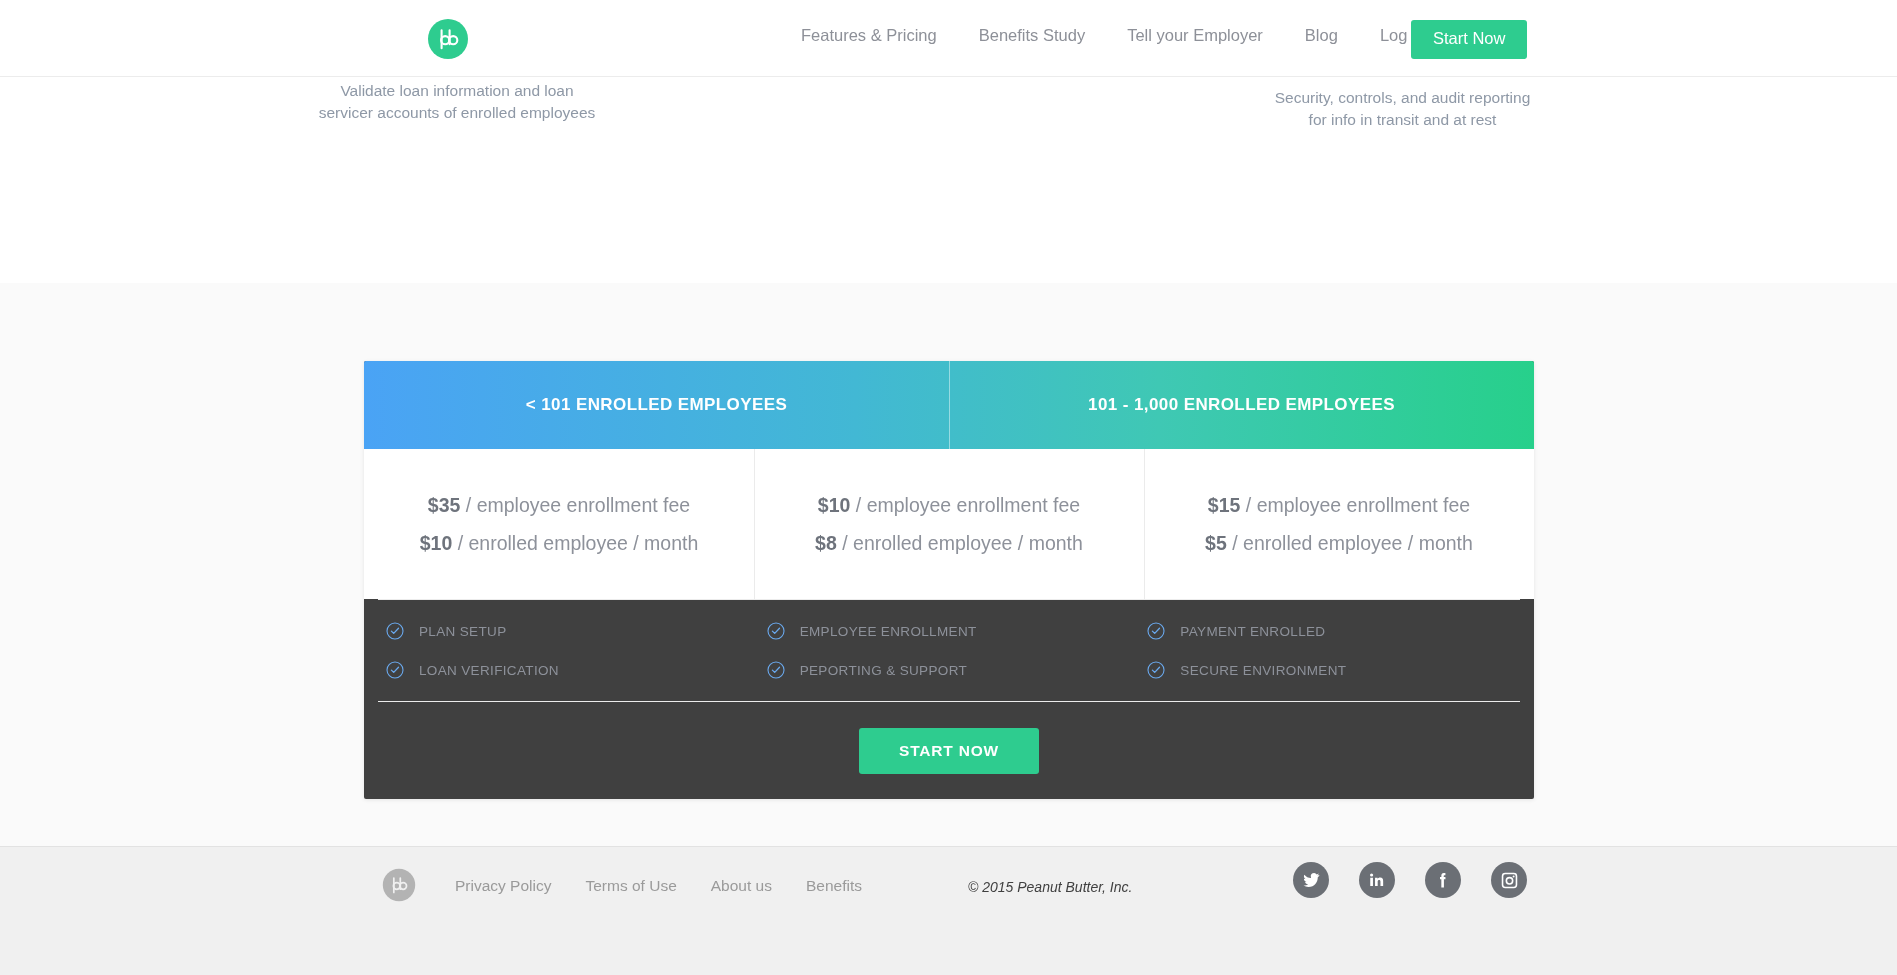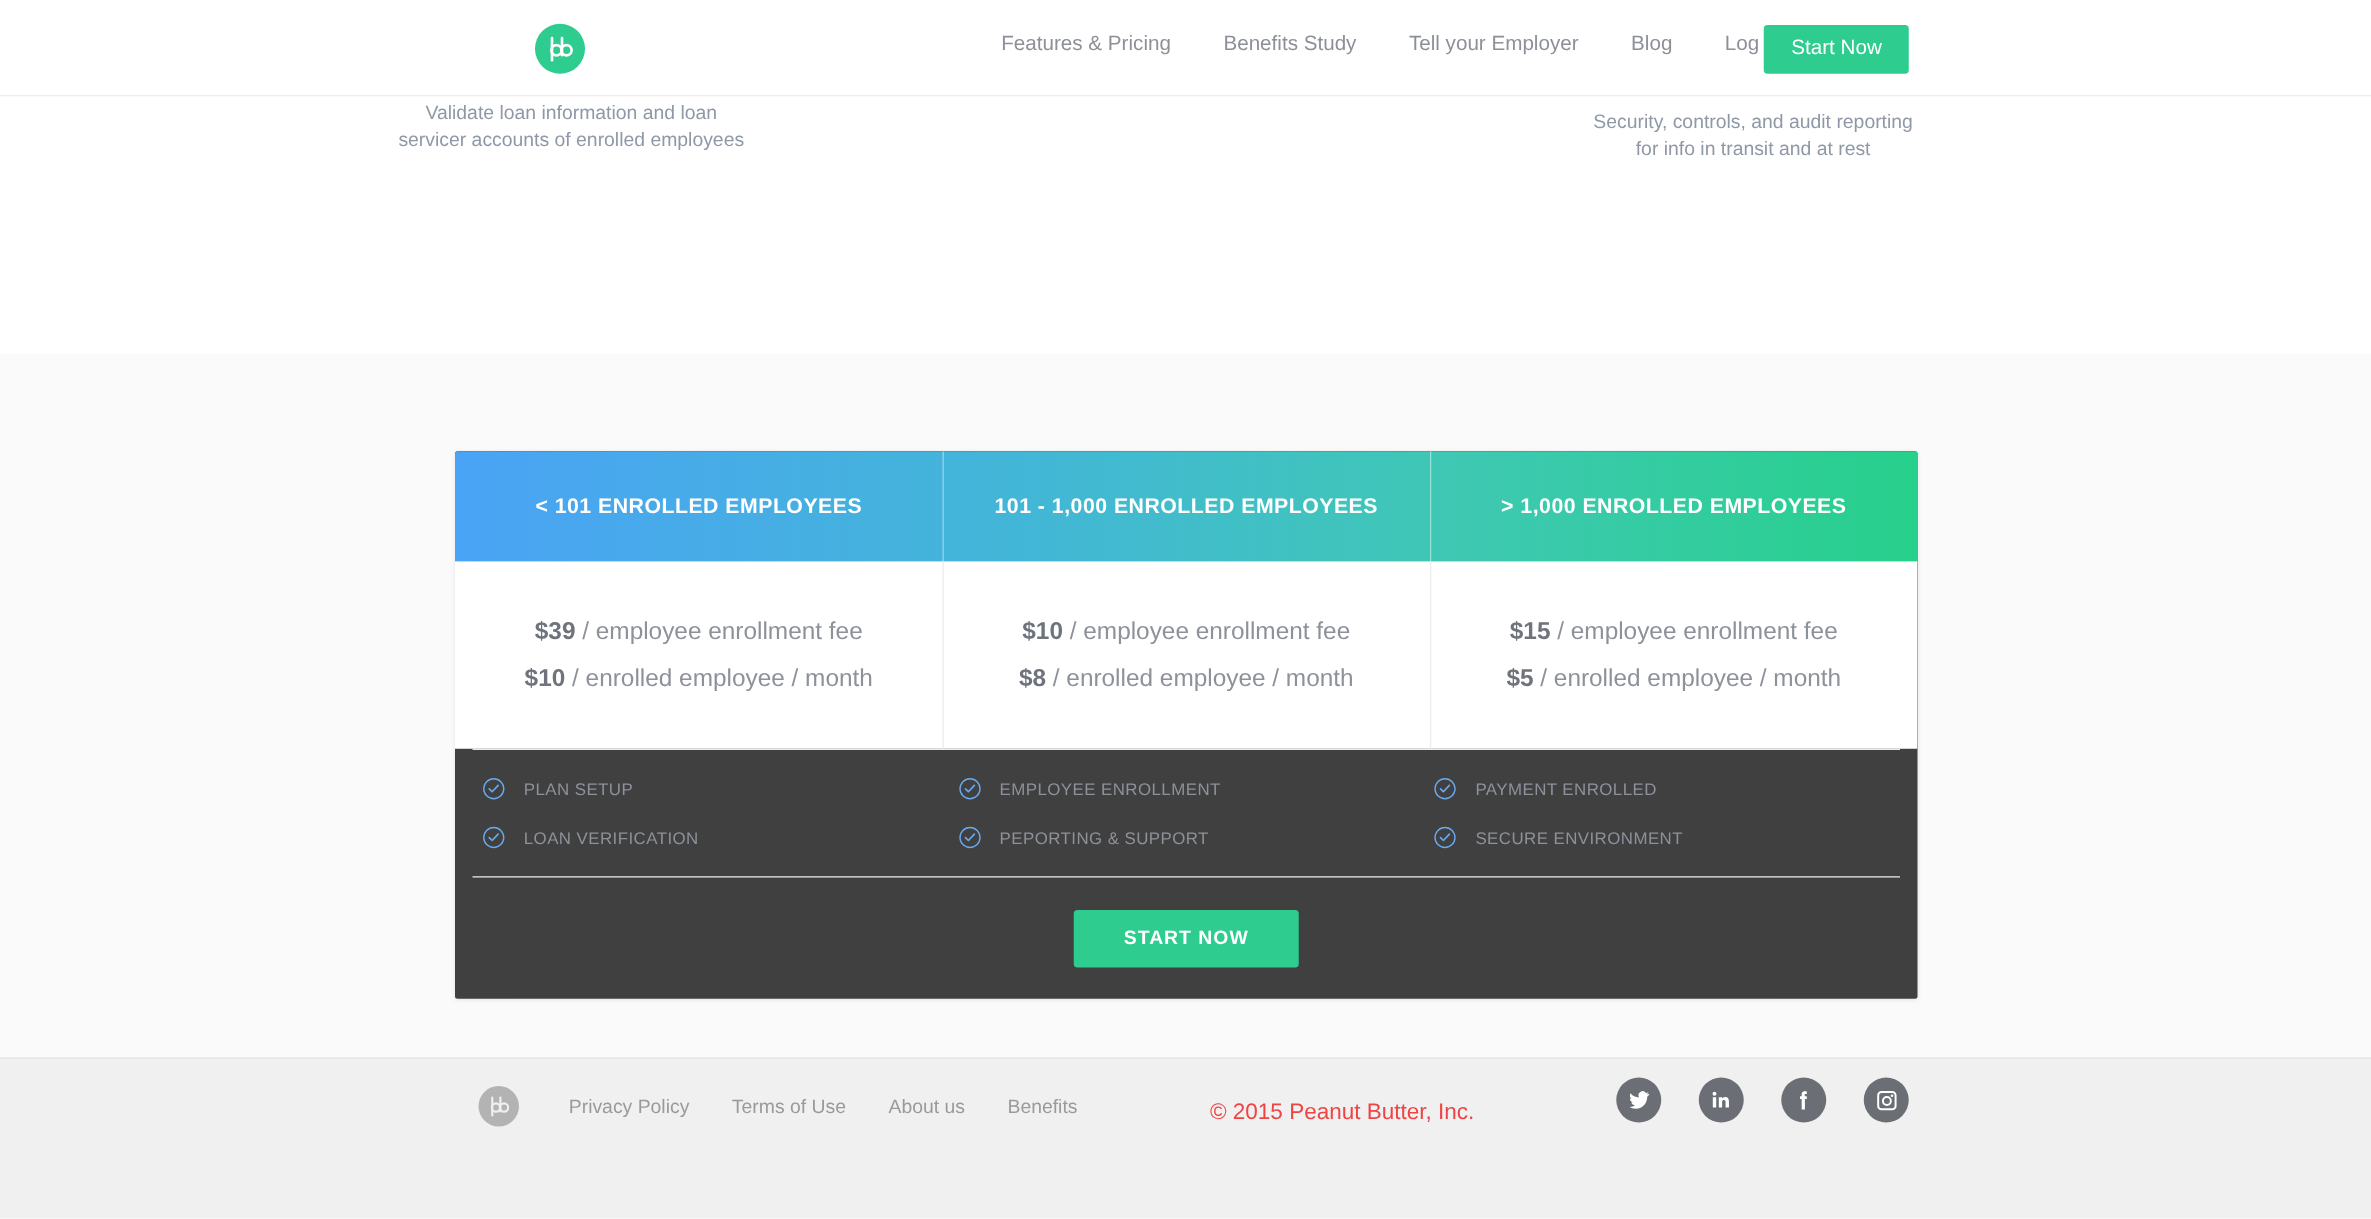--- a/index.html
+++ b/index.html
@@ -212,23 +212,24 @@
   .footer-link {
     color: #9a9a9a;
     font-size: 15.5px;
     padding: 0 17px;
     text-decoration: none;
     white-space: nowrap;
     cursor: pointer;
   }
   .footer-copy {
     position: absolute; left: 968px; top: 879px;
-    color: #ef4444;
-    font-size: 18px;
-    white-space: nowrap;
+    color: #404040;
+    font-size: 14px;
+    white-space: nowrap;
+    font-style: italic;
   }
   .social-row {
     position: absolute; left: 1293px; top: 862px;
     display: flex; gap: 30px;
   }
   .social-icon {
     width: 36px; height: 36px;
     border-radius: 50%;
     background: #6b6f75;
     display: flex; align-items: center; justify-content: center;
@@ -272,27 +273,26 @@
     </nav>
 
     <button class="nav-cta">Start Now</button>
   </div>
 
   <div class="pricing-card">
 
     <div class="tier-header-row">
       <div class="tier-header">&lt; 101 ENROLLED EMPLOYEES</div>
       <div class="tier-header">101 - 1,000 ENROLLED EMPLOYEES</div>
-      <div class="tier-header">&gt; 1,000 ENROLLED EMPLOYEES</div>
     </div>
 
     <div class="tier-price-row">
       <div class="tier-price">
         <div class="price-line">
-          <b>$39</b><span> / employee enrollment fee</span>
+          <b>$35</b><span> / employee enrollment fee</span>
         </div>
         <div class="price-line">
           <b>$10</b><span> / enrolled employee / month</span>
         </div>
       </div>
       <div class="tier-price">
         <div class="price-line">
           <b>$10</b><span> / employee enrollment fee</span>
         </div>
         <div class="price-line">

